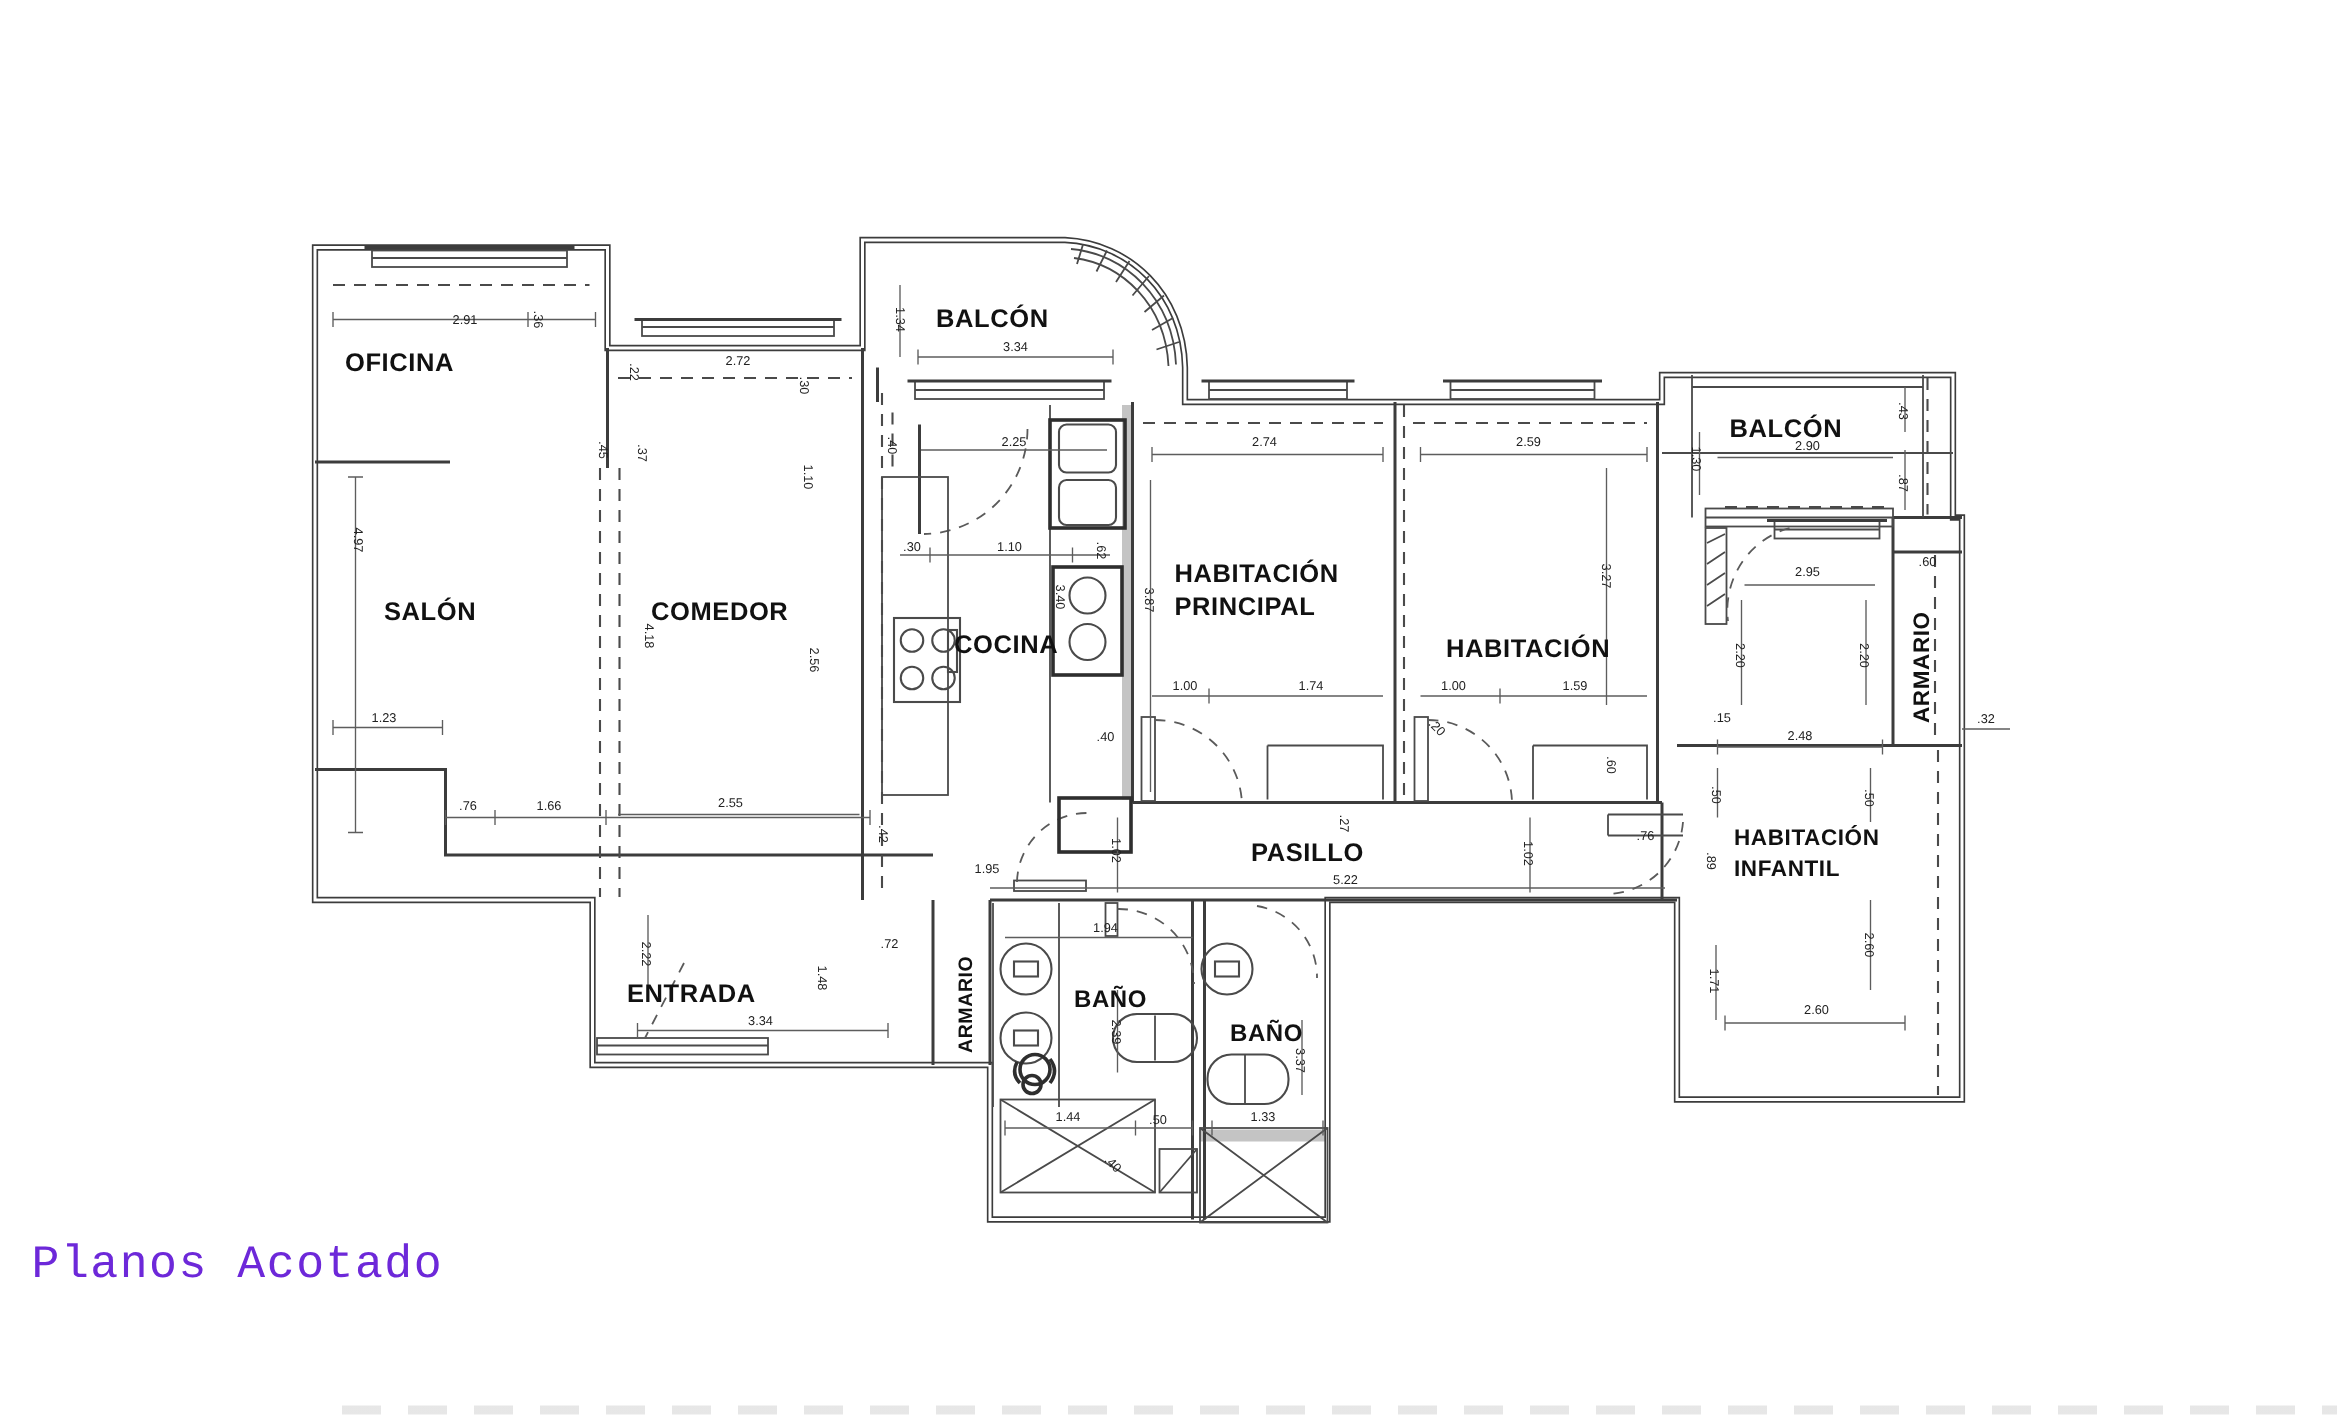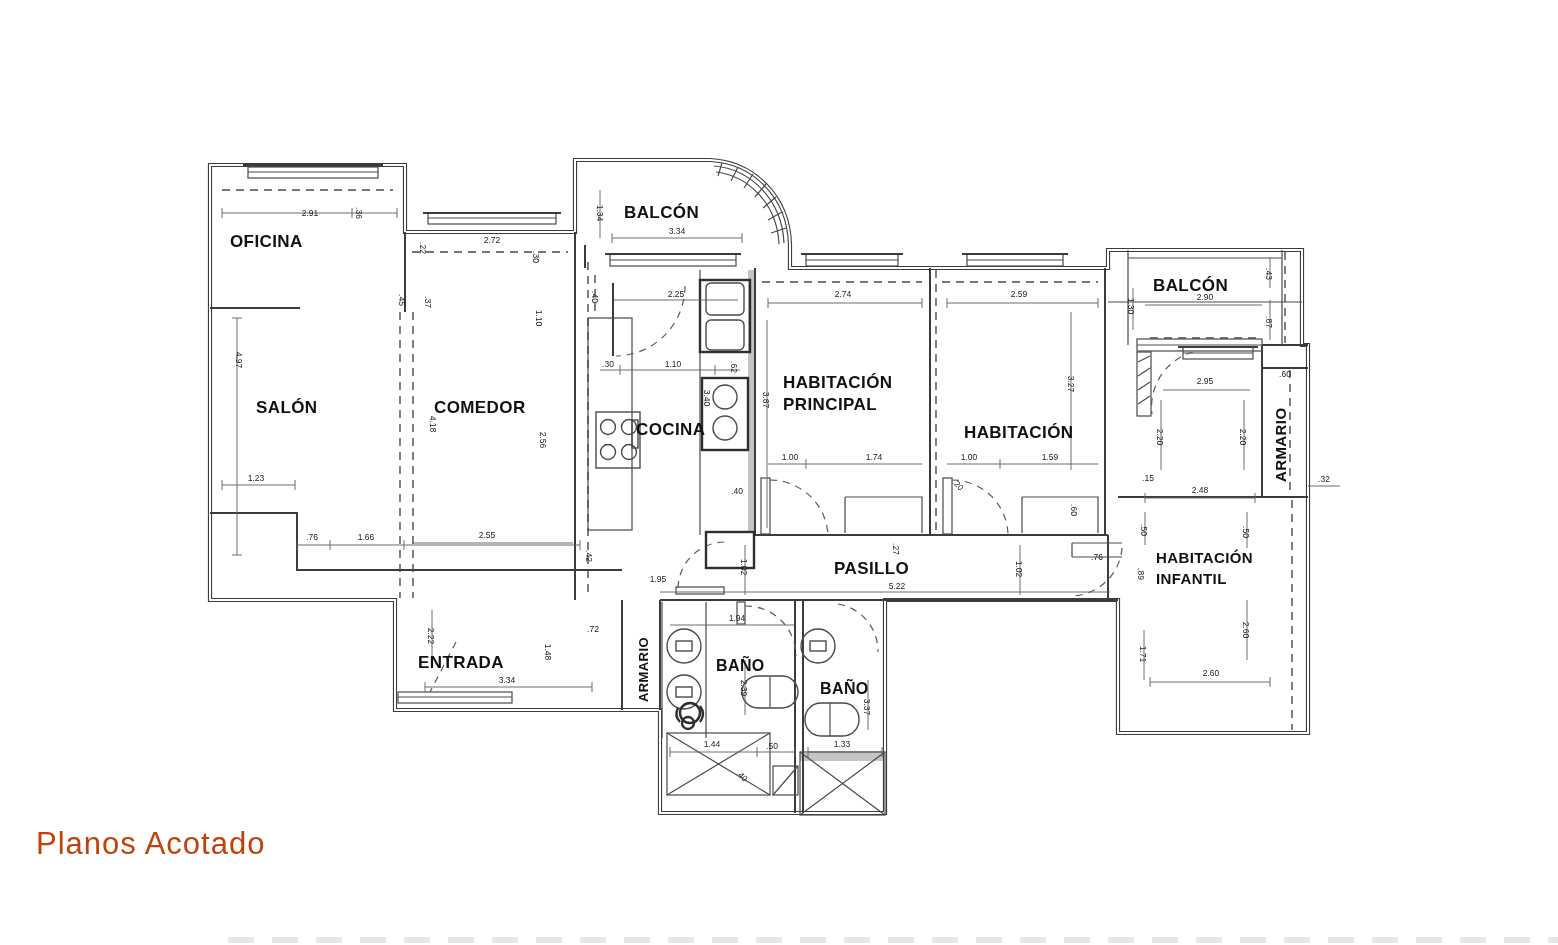--- a/index.html
+++ b/index.html
@@ -23,23 +23,23 @@
   .shade{fill:#c4c4c4;stroke:none;}
   .room-label{
     font-family:"Liberation Sans",sans-serif;
     font-weight:700;fill:#111111;letter-spacing:0.4px;
   }
   .dim-label{
     font-family:"Liberation Sans",sans-serif;
     font-size:8.5px;fill:#222222;text-anchor:middle;
   }
   .plan-title{
-    position:absolute;left:36px;top:826px;
-    font-family:Liberation Sans, sans-serif;
-    font-size:31px;color:#c2410c;letter-spacing:1px;
+    position:absolute;left:21px;top:826px;
+    font-family:Liberation Mono, monospace;
+    font-size:31px;color:#6d28d9;letter-spacing:1px;
   }
   .scan-strip{
     position:absolute;left:228px;right:0;bottom:2px;height:6px;
     background:repeating-linear-gradient(90deg,#e4e4e4 0 26px,transparent 26px 44px);
     opacity:0.9;
   }
 </style>
 </head>
 <body>
 

